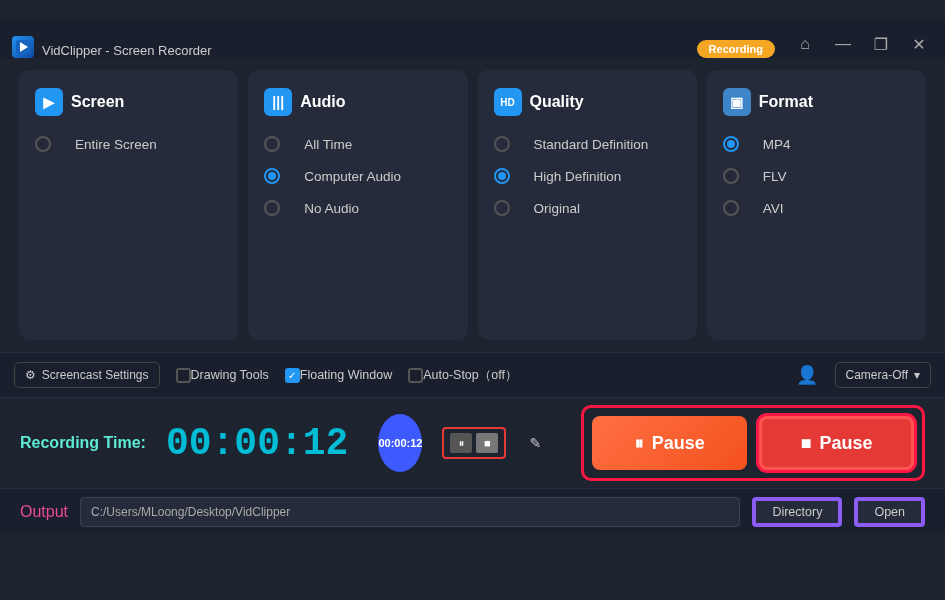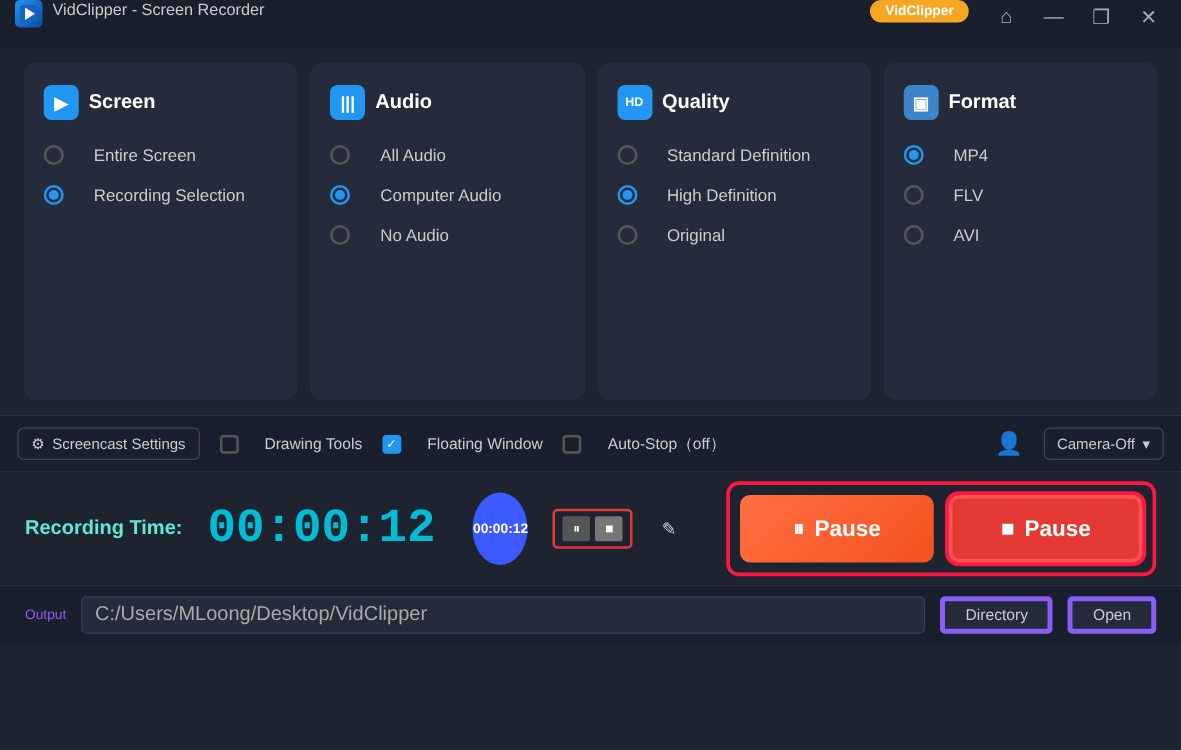--- a/index.html
+++ b/index.html
@@ -9,25 +9,26 @@
       background: #1e2330;
       font-family: 'Segoe UI', Arial, sans-serif;
       color: #fff;
       overflow: hidden;
       user-select: none;
     }
 
     
     .titlebar {
       display: flex;
-      align-items: flex-start;
+      align-items: flex-end;
       background: #1a1f2e;
       height: 38px;
       padding: 0 12px;
       gap: 8px;
+      margin-top: 20px;
     }
     .titlebar-logo {
       width: 22px; height: 22px;
       background: linear-gradient(135deg, #2196f3, #0d47a1);
       border-radius: 4px;
       display: flex; align-items: center; justify-content: center;
       font-size: 11px; font-weight: bold; color: #fff;
     }
     .titlebar-title {
       font-size: 13px;
@@ -145,21 +146,21 @@
       border: 1px solid #444;
       border-radius: 5px;
       background: transparent;
       color: #ccc;
       font-size: 12px;
       cursor: pointer;
     }
     .checkbox-item {
       display: flex;
       align-items: center;
-      gap: 21px;
+      gap: 0;
       font-size: 12.5px;
       color: #ccc;
       cursor: pointer;
     }
     .checkbox-box {
       width: 15px; height: 15px;
       border: 2px solid #555;
       border-radius: 3px;
       display: flex; align-items: center; justify-content: center;
       background: transparent;
@@ -292,32 +293,32 @@
     .output-bar {
       display: flex;
       align-items: center;
       padding: 0 20px;
       height: 46px;
       background: #1a1f2e;
       gap: 12px;
       border-top: 1px solid #2a2f40;
     }
     .output-label {
-      font-size: 11px;
-      color: #8b5cf6;
+      font-size: 16px;
+      color: #ec4899;
       white-space: nowrap;
     }
     .output-path {
       flex: 1;
       height: 30px;
       background: #252b3b;
       border: 1px solid #3a3f55;
       border-radius: 4px;
       color: #aaa;
-      font-size: 16px;
+      font-size: 12px;
       padding: 0 10px;
       outline: none;
     }
     .output-action-btn {
       height: 30px;
       padding: 0 16px;
       background: #252b3b;
       border: 4px solid #8b5cf6;
       border-radius: 4px;
       color: #ccc;
@@ -329,21 +330,21 @@
 <body>
 
 <div class="titlebar">
   <div class="titlebar-logo">
     <svg width="14" height="14" viewBox="0 0 14 14" fill="none">
       <rect width="14" height="14" rx="3" fill="#1565c0"></rect>
       <polygon points="4,2 12,7 4,12" fill="#fff"></polygon>
     </svg>
   </div>
   <span class="titlebar-title">VidClipper - Screen Recorder</span>
-  <div class="activated-badge">VidClipper</div>
+  <div class="activated-badge">Recording</div>
   <div class="titlebar-controls">
     <button class="titlebar-btn">⌂</button>
     <button class="titlebar-btn">—</button>
     <button class="titlebar-btn">❐</button>
     <button class="titlebar-btn close">✕</button>
   </div>
 </div>
 
 <div class="cards-area" id="cards-container">
 <div class="card">
@@ -351,37 +352,33 @@
         <div class="card-icon icon-screen" style="font-size:14px;font-weight:bold;">▶</div>
         <span class="card-title">Screen</span>
       </div>
       <div class="radio-group">
 
       <div class="radio-item">
         <div class="radio-circle "></div>
         <span>Entire Screen</span>
       </div>
 
-      <div class="radio-item">
-        <div class="radio-circle selected"></div>
-        <span>Recording Selection</span>
-      </div>
 
       </div>
     </div>
     <div class="card">
       <div class="card-header">
         <div class="card-icon icon-audio" style="font-size:14px;font-weight:bold;">|||</div>
         <span class="card-title">Audio</span>
       </div>
       <div class="radio-group">
 
       <div class="radio-item">
         <div class="radio-circle "></div>
-        <span>All Audio</span>
+        <span>All Time</span>
       </div>
 
       <div class="radio-item">
         <div class="radio-circle selected"></div>
         <span>Computer Audio</span>
       </div>
 
 
       <div class="radio-item">
         <div class="radio-circle "></div>

